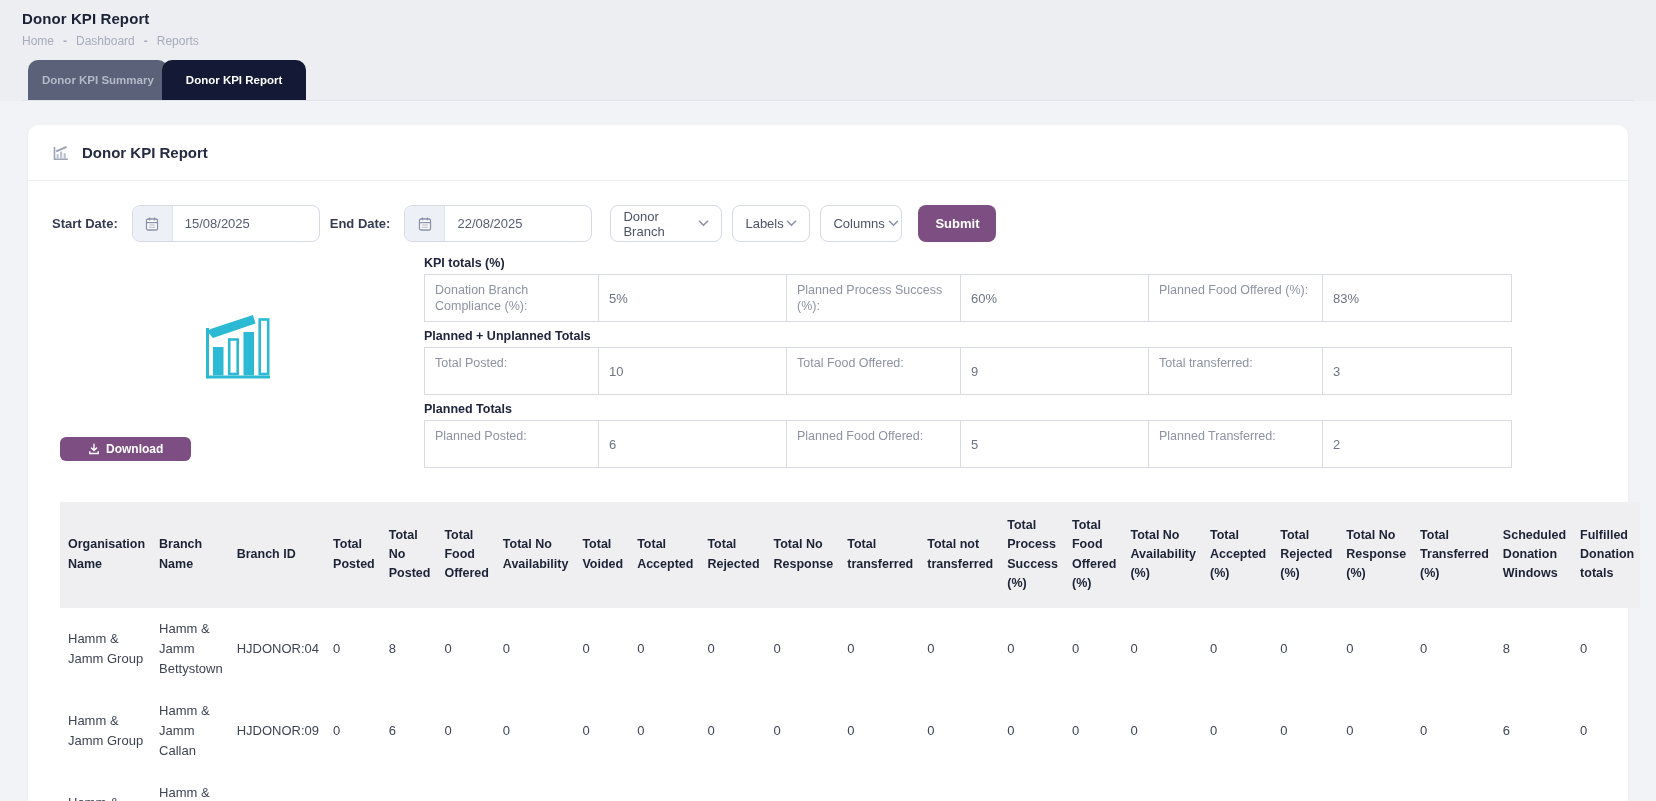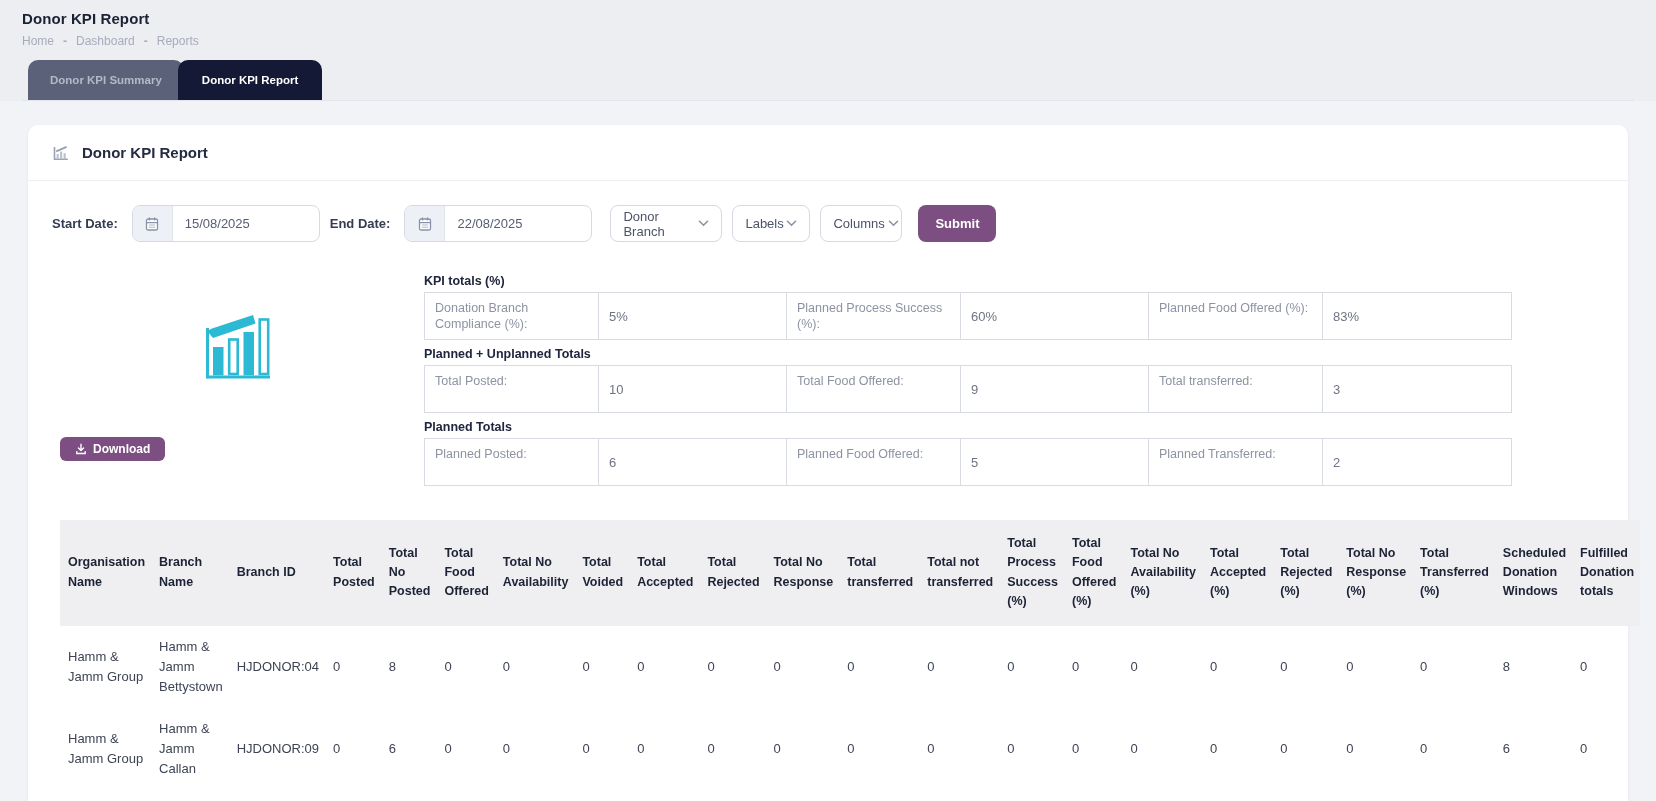--- a/index.html
+++ b/index.html
@@ -17,21 +17,21 @@
     -webkit-font-smoothing:antialiased;
   }
   
   .page-top{padding:10px 22px 0 22px;background:#eceef2;}
   .page-title{font-size:15px;font-weight:700;color:#1c2236;margin:0;letter-spacing:.1px;}
   .breadcrumb{margin-top:7px;font-size:12px;color:#a7acbb;display:flex;align-items:center;gap:9px;}
   .bc-item{color:#a7acbb;cursor:pointer;}
   .bc-sep{color:#a7acbb;font-weight:700;}
   
   .tab-bar{display:flex;align-items:flex-end;margin-top:12px;padding-left:6px;border-bottom:1px solid #e2e4eb;}
-  .tab{height:40px;display:flex;align-items:center;padding:0 22px;font-size:11.5px;font-weight:700;
+  .tab{height:40px;display:flex;align-items:center;padding:0 14px;font-size:11.5px;font-weight:700;
        border-radius:10px 10px 0 0;background:var(--tab-inactive-bg);color:#b4b9c8;cursor:pointer;}
   .tab.active{background:var(--tab-active-bg);color:#ffffff;margin-left:-6px;position:relative;z-index:2;padding:0 24px;}
   
   .content{padding:24px 28px 0 28px;background:#f2f3f6;height:calc(801px - 91px);}
   .card{background:#fff;border-radius:10px;box-shadow:0 1px 3px rgba(20,26,53,.06);height:980px;}
   .card-header{display:flex;justify-content:space-between;align-items:center;padding:14px 24px;height:55px;}
   .card-title-group{display:flex;align-items:center;gap:12px;}
   .card-title{font-size:15px;font-weight:600;color:#252b42;}
   .user-view{display:flex;align-items:center;gap:12px;}
   .user-view-label{font-size:13px;color:#3f465c;}
@@ -51,24 +51,24 @@
   .sel-labels{width:78px;}
   .sel-columns{width:82px;gap:3px;}
   .btn-submit{height:37px;border:none;border-radius:8px;background:var(--accent-purple);color:#fff;
               font-size:13px;font-weight:700;padding:0 17px;margin-left:6px;cursor:pointer;font-family:inherit;}
   
   .kpi-area{display:flex;padding:2px 24px 0 24px;}
   .left-col{width:372px;flex:none;display:flex;flex-direction:column;}
   .illus-wrap{display:flex;justify-content:center;padding-top:55px;}
   .btn-download{margin:56px 0 0 8px;align-self:flex-start;height:24px;border:none;border-radius:6px;
                 background:var(--accent-purple);color:#fff;font-size:12px;font-weight:600;
-                display:inline-flex;align-items:center;gap:6px;padding:0 15px;cursor:pointer;font-family:inherit;}
+                display:inline-flex;align-items:center;gap:6px;padding:0 28px;cursor:pointer;font-family:inherit;}
   .kpi-tables{width:1088px;flex:none;}
   .kpi-heading{font-size:12.5px;font-weight:700;color:#20263d;margin:7px 0 4px;}
-  .kpi-section:first-child .kpi-heading{margin-top:18px;}
+  .kpi-section:first-child .kpi-heading{margin-top:0;}
   .kpi-row{display:grid;grid-template-columns:repeat(3,174px minmax(0,1fr));border:1px solid #d8dbe2;height:48px;}
   .kpi-cell{border-right:1px solid #d8dbe2;min-width:0;}
   .kpi-cell:last-child{border-right:none;}
   .kpi-label{padding:7px 10px;font-size:12.5px;color:#8d93a2;line-height:1.3;}
   .kpi-value{display:flex;align-items:center;padding:0 10px;font-size:13px;color:#6e7483;}
   
   .table-wrap{margin-top:34px;padding-left:32px;}
   table.report{border-collapse:collapse;table-layout:fixed;font-size:13px;}
   table.report th{background:#efeff2;font-weight:700;color:#1c2335;text-align:left;vertical-align:middle;
                   padding:14px 6px 14px 8px;line-height:1.55;font-size:12.5px;}

